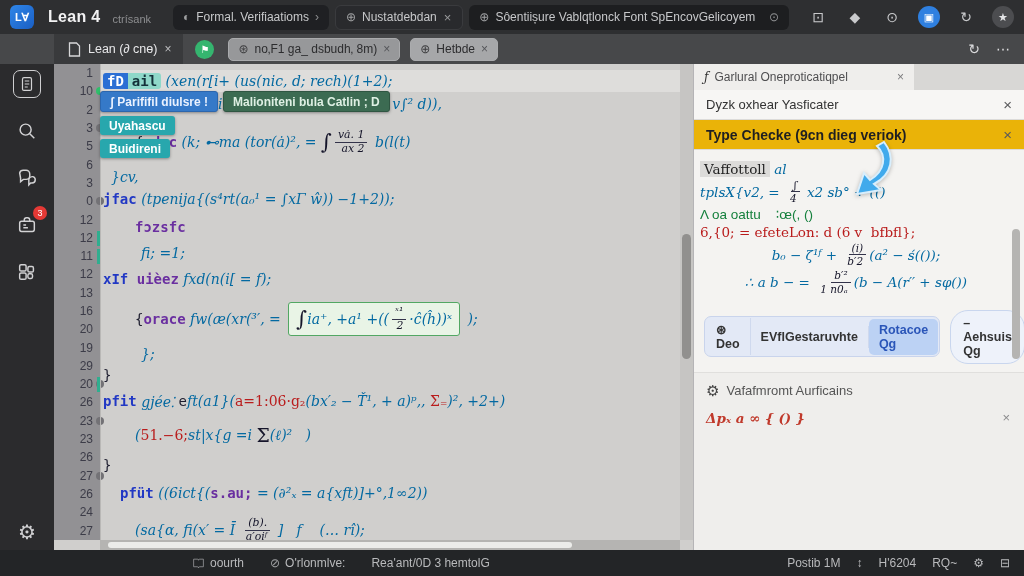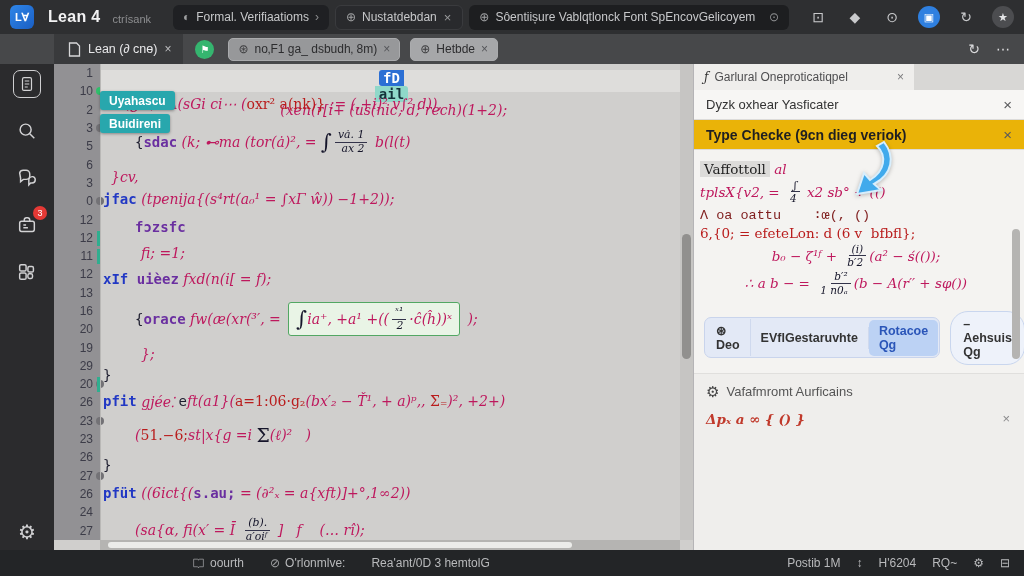--- a/index.html
+++ b/index.html
@@ -60,28 +60,28 @@
   #gutter { position:absolute; left:0; top:0; bottom:10px; width:46px; background:#929194; }
   .gut-row { height:18.3px; display:flex; align-items:center; justify-content:flex-end; padding-right:7px;
     position:relative; color:#3c3c48; font-size:12px; }
   .dot { width:8px; height:8px; border-radius:50%; margin-left:3px; position:absolute; right:-4px; }
   .dot.green { background:#2fbf6b; }
   .dot.gray { background:#737276; }
   .chbar { position:absolute; right:0; top:2px; width:3px; height:15px; background:#2fae8f; }
   #code { position:absolute; left:46px; right:13px; top:0; bottom:10px; padding-top:6px; overflow:hidden;
     border-left:1px solid #b9b8b6; }
   .code-line { display:flex; align-items:center; white-space:pre; font-size:14px; color:#17172c; }
-  .code-line.cur { background:#dedddb;flex-direction:column; }
+  .code-line.cur { background:#dedddb; }
   .code-line span { white-space:pre; }
   .sg-k { color:#2138c4; font-weight:bold; font-family:"DejaVu Sans Mono", monospace; }
   .sg-p { color:#1d1d2e; font-family:"DejaVu Sans Mono", monospace; }
-  .sg-m { font-family:"DejaVu Serif", serif; font-style:italic; color:#be185d; }
+  .sg-m { font-family:"DejaVu Serif", serif; font-style:italic; color:#0369a1; }
   .sg-g { color:#b91c1c; font-family:"DejaVu Serif", serif; }
   .sg-v { color:#6a2fa0; font-weight:bold; font-family:"DejaVu Sans Mono", monospace; }
-  .sg-dim { color:#7f1d1d; font-family:Liberation Mono, monospace; }
+  .sg-dim { color:#15803d; font-family:Liberation Sans, sans-serif; }
   .sg-hl { background:#2b6fd4; color:#fff; padding:0 4px; border-radius:3px 0 0 3px; font-weight:bold;
     font-family:"DejaVu Sans Mono", monospace; }
   .sg-hlg { background:#8fd8c9; color:#14323a; padding:0 4px; border-radius:0 3px 3px 0; font-weight:bold;
     font-family:"DejaVu Sans Mono", monospace; }
   .sg-tok { background:#dcdbd9; color:#222; padding:0 4px; font-family:"DejaVu Serif", serif; }
   .sg-int { font-size:1.5em; font-family:"DejaVu Serif", serif; vertical-align:-.12em; color:#15152a; }
   .sg-sum { font-size:1.35em; font-family:"DejaVu Serif", serif; color:#15152a; }
   .frac { display:inline-flex; flex-direction:column; align-items:flex-end; line-height:1.15; font-size:.78em;
     margin:0 3px; font-family:"DejaVu Serif", serif; font-style:italic; vertical-align:middle; color:#15152a; }
   .fn { border-bottom:1px solid #33334a; padding:0 3px; }
@@ -339,24 +339,28 @@
         <div class="code-line" style="height: 26px; padding-left: 2px;"><span class="sg-k">jfac</span><span class="sg-m"> (tpenija{(s⁴rt(a₀¹ = ∫xΓ ŵ)) −1+2));</span></div>
         <div class="code-line" style="height: 30px; padding-left: 34px;"><span class="sg-v">fɔzsfc</span></div>
         <div class="code-line" style="height: 22px; padding-left: 40px;"><span class="sg-m">fi; =1;</span></div>
         <div class="code-line" style="height: 30px; padding-left: 2px;"><span class="sg-k">xIf</span><span class="sg-v"> uièez</span><span class="sg-m"> fxd(n(i[ = f);</span></div>
         <div class="code-line" style="height: 50px; padding-left: 34px;"><span class="sg-p">{</span><span class="sg-v">orace</span><span class="sg-m"> fw(æ(xr(³′, = </span><span class="gbox"><span class="sg-int">∫</span><span class="sg-m">ia⁺, +a¹ +((</span><span class="frac"><span class="fn">ˣ¹</span><span class="fd">2</span></span><span class="sg-m">·ĉ(ĥ))ˣ</span></span><span class="sg-m"> );</span></div>
         <div class="code-line" style="height: 20px; padding-left: 40px;"><span class="sg-m">};</span></div>
         <div class="code-line" style="height: 22px; padding-left: 2px;"><span class="sg-p">}</span></div>
         <div class="code-line" style="height: 30px; padding-left: 2px;"><span class="sg-k">pfit</span><span class="sg-m"> gjée⁚ </span><span class="sg-p">e</span><span class="sg-m">ft(a1}(</span><span class="sg-g">a=1:06·g₂</span><span class="sg-m">(bx′₂ − Ť¹, + a)ᵖ,, </span><span class="sg-g">Σ₌</span><span class="sg-m">)², +2+)</span></div>
         <div class="code-line" style="height: 38px; padding-left: 34px;"><span class="sg-m">(</span><span class="sg-g">51.−6;</span><span class="sg-m">st|x{g =i </span><span class="sg-sum">Σ</span><span class="sg-m">(ℓ)²   )</span></div>
         <div class="code-line" style="height: 22px; padding-left: 2px;"><span class="sg-p">}</span></div>
-        <div class="code-line" style="height: 34px; padding-left: 2px;"><span class="sg-k">pfüt</span><span class="sg-m"> ((6ict{(</span><span class="sg-v">s.au;</span><span class="sg-m"> = (∂²ₓ = a{xft)]+°,1∞2))</span></div>
+        <div class="code-line" style="height: 34px; padding-left: 19px;"><span class="sg-k">pfüt</span><span class="sg-m"> ((6ict{(</span><span class="sg-v">s.au;</span><span class="sg-m"> = (∂²ₓ = a{xft)]+°,1∞2))</span></div>
         <div class="code-line" style="height: 40px; padding-left: 34px;"><span class="sg-m">(sa{α, fi(x′ = Ī </span><span class="frac"><span class="fn">(b).</span><span class="fd">a′oiᶠ</span></span><span class="sg-m"> ]   f    (… rî);</span></div>
       </div>
     <div id="popup">
+        <div class="pp-row">
+          <div class="pp blue">ʃ Parififil diulsre !</div>
+          <div class="pp green-dark">Malioniteni bula Catlin ; D</div>
+        </div>
         <div class="pp-row">
           <div class="pp teal">Uyahascu</div>
         </div>
         <div class="pp-row">
           <div class="pp teal">Buidireni</div>
         </div>
       </div>
     <div id="vscroll">
         <div id="vthumb"></div>
       </div>

